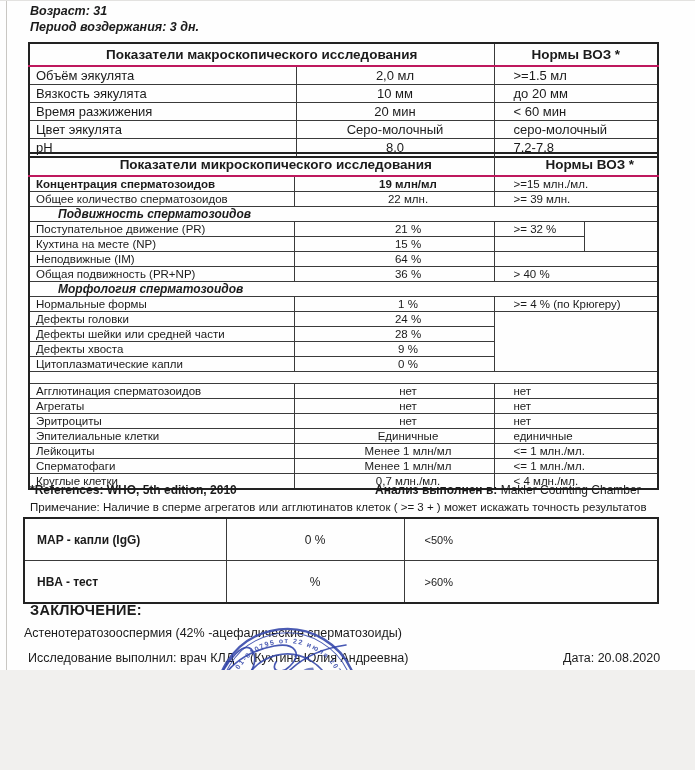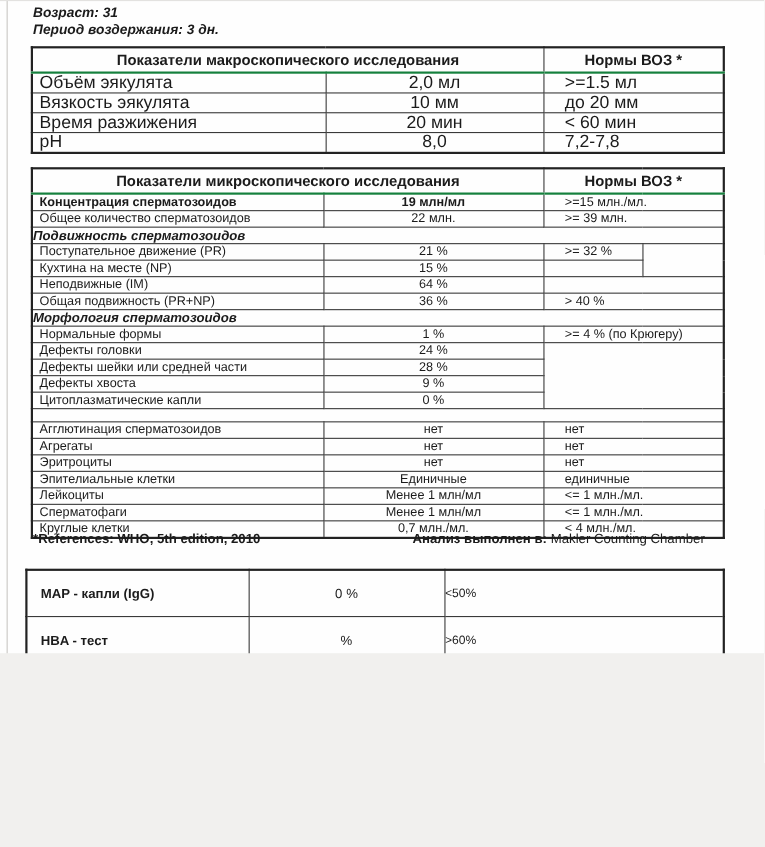--- a/index.html
+++ b/index.html
@@ -1,45 +1,45 @@
 <!DOCTYPE html>
 <html><head>
 <meta charset="utf-8">
 <style>
   html,body { margin:0; padding:0; background:#f1f0ee; }
   .page {
-    position:relative; width:695px; height:594px; overflow:hidden;
+    position:relative; width:695px; height:670px; overflow:hidden;
     background:#fefefe; color:#1b1b1b;
     font-family:"Liberation Sans","DejaVu Sans",sans-serif;
   }
   .scan-edge-left { position:absolute; left:6px; top:0; width:1px; height:770px; background:#c9c7c3; }
   .scan-edge-top  { position:absolute; left:0; top:0; width:695px; height:1px; background:#e3e2e0; }
 
   .patient-header { position:absolute; left:30px; top:3px; }
   .hdr-line { font-weight:bold; font-style:italic; font-size:12.5px; line-height:16px; }
 
   table.tbl { position:absolute; border-collapse:collapse; table-layout:fixed; border:2px solid #222; }
   .tbl td { border:1px solid #3a3a3a; padding:0; overflow:hidden; white-space:nowrap; vertical-align:middle; }
   .t1 { left:28px; top:42px;  width:629px; }
   .t2 { left:28px; top:152px; width:629px; }
   .t3 { left:23px; top:517px; width:634px; }
 
-  .t1 td { height:17px; font-size:16px; line-height:15px; }
-  .t2 td { height:14px; font-size:11.5px; line-height:13px; }
-  tr.head td { height:21px; font-weight:bold; font-size:13.5px; text-align:center; border-bottom:2px solid #15803d; }
+  .t1 td { height:17px; font-size:13px; line-height:15px; }
+  .t2 td { height:14px; font-size:11.5px; line-height:13px;padding-left:28px; }
+  tr.head td { height:21px; font-weight:bold; font-size:13.5px; text-align:center; border-bottom:2px solid #be185d; }
   tr.sect td { font-style:italic; font-weight:bold; text-align:left; font-size:12px; }
   tr.gap td  { height:11px; }
   td.name { text-align:left; padding-left:6px; }
   td.val  { text-align:center; }
   td.norm { text-align:left; padding-left:19px; }
   .b { font-weight:bold; }
 
   .t3 td { height:41px; font-size:12px; }
   .t3 td.name { font-weight:bold; padding-left:12px; }
-  .t3 td.norm { font-size:11px; padding-left:0; }
+  .t3 td.norm { font-size:11px; padding-left:20px; }
 
   .refs-line { position:absolute; left:30px; top:483px; width:640px; font-size:12px; }
   .refs-left { font-weight:bold; }
   .performed-in { position:absolute; left:345px; top:0; }
   .performed-in .lbl { font-weight:bold; }
   .note-line { position:absolute; left:30px; top:501px; width:650px; font-size:11.5px; }
 
   .concl-title { position:absolute; left:30px; top:602px; font-weight:bold; font-size:14.5px; letter-spacing:.3px; }
   .concl-text  { position:absolute; left:24px; top:626px; font-size:12.5px; }
   .performed-by { position:absolute; left:28px;  top:651px; font-size:12.5px; }
@@ -93,20 +93,25 @@
         <td class="name">Вязкость эякулята</td>
         <td class="val">10 мм</td>
         <td class="norm">до 20 мм</td>
       </tr>
       <tr>
         <td class="name">Время разжижения</td>
         <td class="val">20 мин</td>
         <td class="norm">&lt; 60 мин</td>
       </tr>
       <tr>
+        <td class="name">Цвет эякулята</td>
+        <td class="val">Серо-молочный</td>
+        <td class="norm">серо-молочный</td>
+      </tr>
+      <tr>
         <td class="name">pH</td>
         <td class="val">8,0</td>
         <td class="norm">7,2-7,8</td>
       </tr>
     </tbody>
   </table>
 
   <table class="tbl t2">
     <colgroup>
         <col style="width:265px">
@@ -219,20 +224,21 @@
     </tbody>
   </table>
 
   <div class="refs-line">
     <span class="refs-left">*References: WHO, 5th edition, 2010</span>
     <span class="performed-in">
       <span class="lbl">Анализ выполнен в:</span>
       <span>Makler Counting Chamber</span>
     </span>
   </div>
+  <div class="note-line">Примечание: Наличие в сперме агрегатов или агглютинатов клеток ( &gt;= 3 + ) может искажать точность результатов</div>
 
   <table class="tbl t3">
     <colgroup>
         <col style="width:202px">
         <col style="width:178px">
         <col style="width:254px">
       </colgroup>
     <tbody>
       <tr>
         <td class="name">MAP - капли (IgG)</td>

